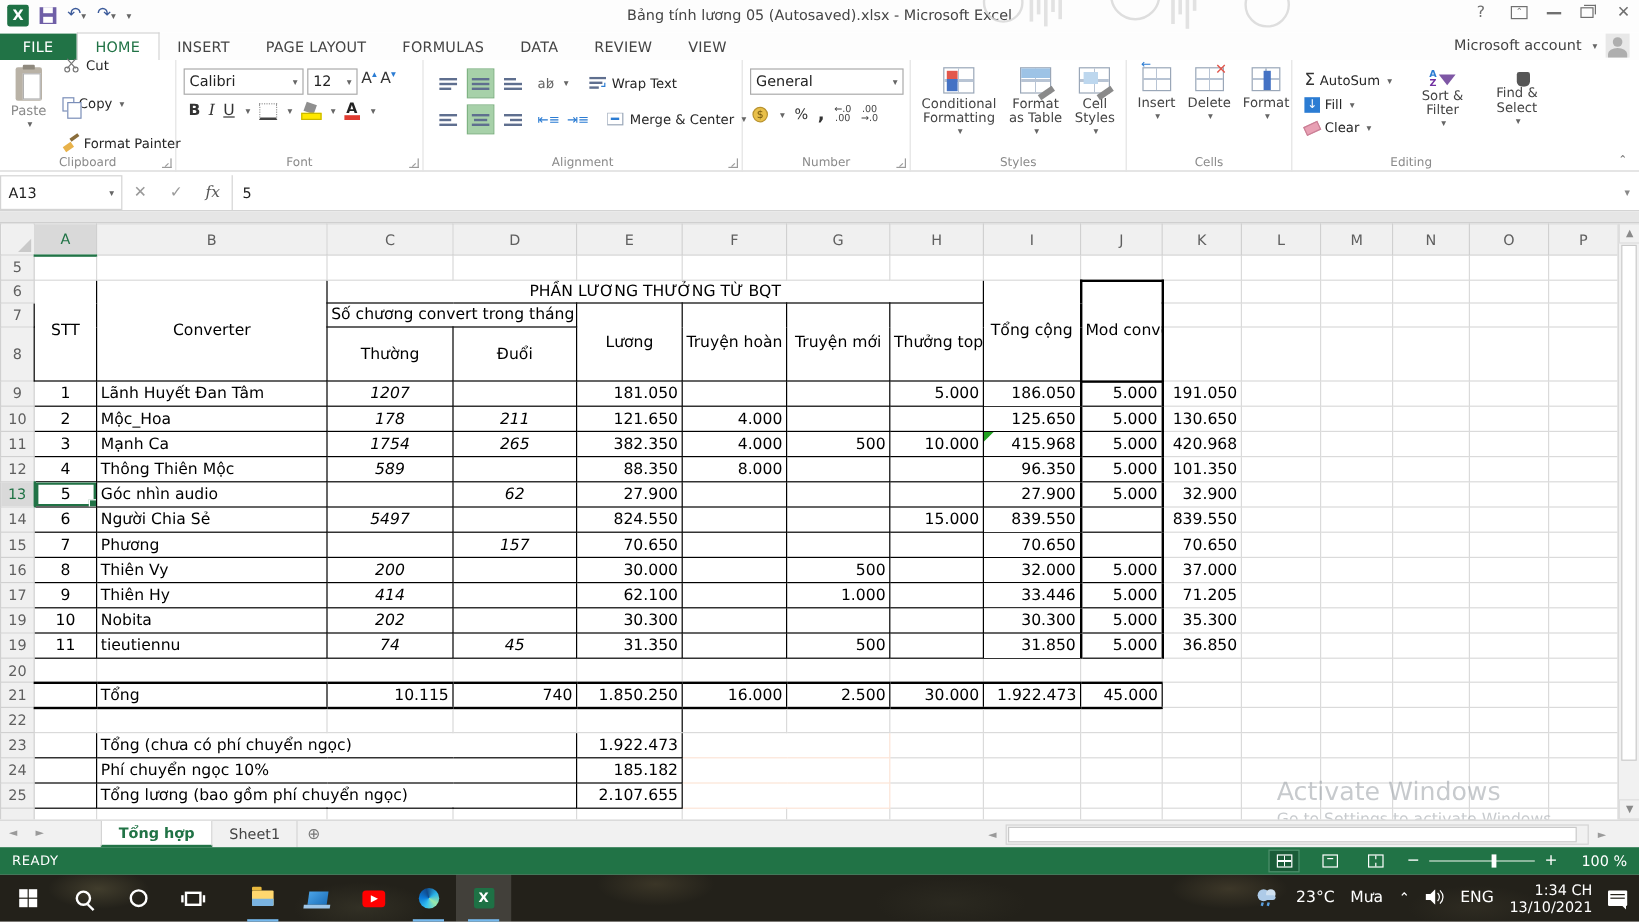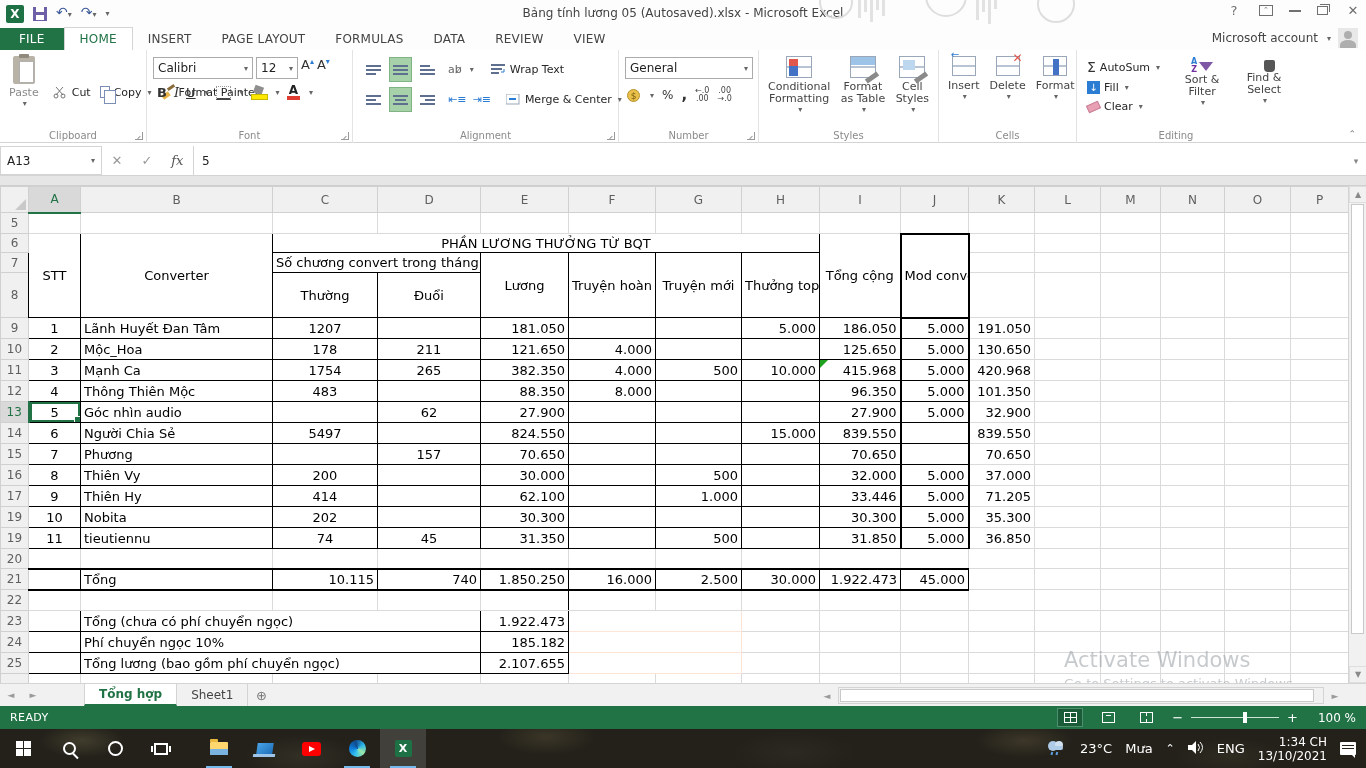--- a/index.html
+++ b/index.html
@@ -42,21 +42,21 @@
   .dd { font-size:8px; color:#666; margin-left:2px; }
   .rbtn-big { display:flex; flex-direction:column; align-items:center; font-size:11px; color:#444; padding:2px 5px; }
   .rsmall { font-size:11px; color:#262626; display:flex; align-items:center; gap:4px; padding:1px 2px; white-space:nowrap; }
   .icon16 { width:16px; height:14px; display:inline-flex; align-items:center; justify-content:center; }
 
   
   #g-clip { width:147px; display:flex; }
   .paste-ic { width:22px; height:28px; background:#b9b2a6; border-radius:2px; position:relative; margin-bottom:2px; }
   .paste-ic::before { content:''; position:absolute; left:6px; top:-2px; width:10px; height:4px; background:#8f897e; border-radius:1px; }
   .paste-ic::after { content:''; position:absolute; left:6px; top:5px; width:13px; height:20px; background:#fff; border:1px solid #b0b0b0; }
-  .clip-col { display:flex; gap:5px; margin-left:6px; margin-top:3px;justify-content:flex-end; }
+  .clip-col { display:flex; flex-direction:column; gap:17px; margin-left:6px; margin-top:3px;justify-content:flex-end; }
   .ic-copy { width:10px; height:12px; border:1px solid #7a8eb8; position:relative; background:#fff; }
   .ic-copy::before { content:''; position:absolute; left:3px; top:3px; width:10px; height:12px; border:1px solid #7a8eb8; background:#fff; }
   .ic-brush { width:14px; height:14px; position:relative; }
   .ic-brush::before { content:''; position:absolute; left:1px; bottom:1px; width:8px; height:5px; background:#e8b24a; transform:rotate(-35deg); }
   .ic-brush::after { content:''; position:absolute; right:0; top:1px; width:8px; height:3px; background:#8a6d3b; transform:rotate(-35deg); }
 
   
   #g-font { width:206px; }
   .combo { border:1px solid #ababab; background:#fff; font-size:12px; color:#222; display:flex; align-items:center; justify-content:space-between; padding:1px 4px; height:22px; }
   .fg-row1 { display:flex; gap:3px; margin:3px 2px 6px; }
@@ -139,21 +139,21 @@
   #sheet th.ch-active { background:#d9d9d9; color:#217346; border-bottom:2px solid #217346; }
   #sheet td { border:1px solid #dadada; font-size:13px; color:#000; padding:0 3px; background:#fff; }
   td.rh-active { background:#d9d9d9 !important; color:#217346 !important; border-right:2px solid #217346 !important; }
   #sheet td.rh { background:#f0f0f0; border:1px solid #d0d0d0; color:#5f5f5f; font-size:12px; text-align:center; padding:0; }
   td.yh { background:#ffff00; color:#008000; text-align:center; border:1px solid #000 !important; vertical-align:middle; }
   td.grayh { background:#808080; color:#000; text-align:center; border:1px solid #000 !important; vertical-align:middle; font-size:14px; }
   td.modh { background:#fff; color:#000; text-align:center; border:2px solid #000 !important; vertical-align:middle; white-space:normal; line-height:14px; }
   td.wrap { white-space:normal; line-height:15px; }
   td.blue { background:#9dc3e6; border:1px solid #000 !important; }
   td.cstt { text-align:center; }
-  td.yellow { background:#ffff00; border:1px solid #000 !important; text-align:center; }
+  td.yellow { background:#ffff00; border:1px solid #000 !important; text-align:center;font-style:italic; }
   td.green { background:#92d050; border:1px solid #000 !important; text-align:right; }
   td.iblue { background:#8eaadb; border:1px solid #000 !important; text-align:right; position:relative; }
   td.modj { background:#fff; border:1px solid #000 !important; border-left:2px solid #000 !important; border-right:2px solid #000 !important; text-align:right; }
   td.knum { text-align:right; }
   td.red { color:#f00; }
   td.num { text-align:right; }
   td.sel { box-shadow:inset 0 0 0 2px #217346; position:relative; }
   td.sel::after { content:''; position:absolute; right:-1px; bottom:-1px; width:5px; height:5px; background:#217346; border:1px solid #fff; }
   td.flag::before { content:''; position:absolute; left:0; top:0; border:4px solid transparent; border-top-color:#21a121; border-left-color:#21a121; }
   tr.trow td.tc { border:1px solid #000 !important; border-top:2px solid #000 !important; border-bottom:2px solid #000 !important; text-align:right; }
@@ -687,21 +687,21 @@
           <td></td>
           <td></td>
           <td></td>
           <td></td>
           <td></td>
         </tr>
         <tr style="height: 21px;">
           <td class="rh">12</td>
           <td class="blue cstt">4</td>
           <td class="blue">Thông Thiên Mộc</td>
-          <td class="yellow red">483</td>
+          <td class="yellow red">589</td>
           <td class="yellow"></td>
           <td class="green num">88.350</td>
           <td class="green num">8.000</td>
           <td class="green num"></td>
           <td class="green num"></td>
           <td class="iblue num">96.350</td>
           <td class="modj num">5.000</td>
           <td class="knum">101.350</td>
           <td></td>
           <td></td>

